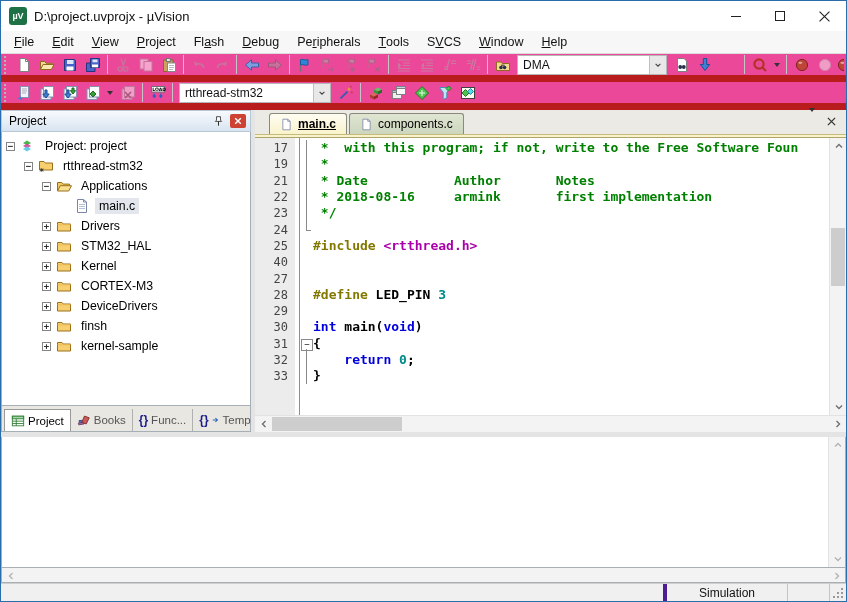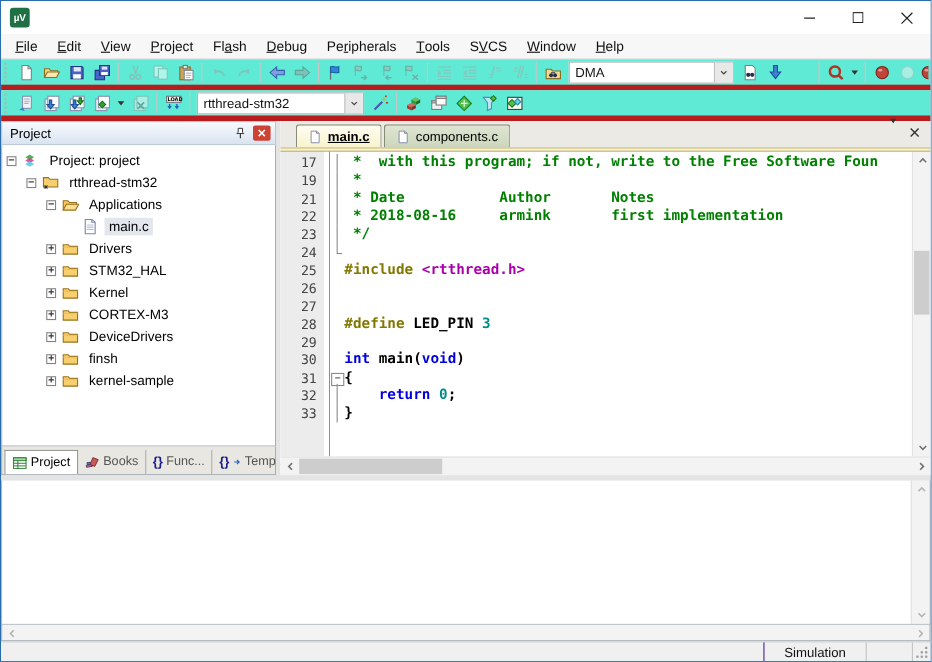--- a/index.html
+++ b/index.html
@@ -12,21 +12,21 @@
             display:flex;align-items:center;justify-content:center;margin-right:7px;flex:none;}
   .title-text{font-size:13px;color:#111;}
   .wincontrols{margin-left:auto;display:flex;height:100%;}
   .winbtn{width:44px;height:100%;display:flex;align-items:center;justify-content:center;}
   
   .menubar{height:23px;background:#f7f7f7;border-bottom:1px solid #dcdcdc;display:flex;align-items:stretch;
            padding-left:4px;flex:none;}
   .menu-item{padding:0 9px;font-size:12.5px;display:flex;align-items:center;color:#111;}
   .menu-item u{text-decoration:underline;}
   
-  .toolbar{height:28px;background:#5eead4;border-bottom:5px solid #b91c1c;display:flex;align-items:center;
+  .toolbar{height:28px;background:#ec4899;border-bottom:7px solid #b91c1c;display:flex;align-items:center;
            padding:0 2px 0 1px;flex:none;}
   .tb-grip{width:5px;height:18px;border-left:2px dotted #b4b4b4;margin:0 3px 0 2px;flex:none;}
   .tb-group{display:flex;align-items:center;flex:none;}
   .tb-sep{width:1px;height:19px;background:#c6c6c6;margin:0 3px;flex:none;}
   .tb-sep.push{margin-left:auto;}
   .tb-btn{width:23px;height:22px;display:flex;align-items:center;justify-content:center;border-radius:2px;flex:none;}
   .tb-btn.dis{filter:grayscale(1) opacity(.5);}
   .tb-btn.partial{width:8px;overflow:hidden;justify-content:flex-start;}
   .tb-btn svg{flex:none;}
   .ic{width:16px;height:16px;}
@@ -92,33 +92,34 @@
   .sb-thumb-h{position:absolute;top:1px;bottom:1px;background:#cdcdcd;}
   
   .hsplit{height:5px;background:#e4e4e4;flex:none;}
   .build-output{height:146px;display:flex;flex-direction:column;flex:none;}
   .bo-body{flex:1;display:flex;border:1px solid #a6aeb6;border-top:none;min-height:0;}
   .bo-content{flex:1;background:#fff;font:12px "DejaVu Sans Mono",monospace;padding:2px 4px;}
   
   .statusbar{height:18px;background:#f0f0f0;border-top:1px solid #cfcfcf;display:flex;align-items:stretch;
              font-size:12px;color:#111;flex:none;margin-top:auto;}
   .sb-cell-spacer{flex:1;}
-  .sb-cell{display:flex;align-items:center;padding:0 18px;border-left:1px solid #4c1d95;border-right:1px solid #c4c4c4;margin-left:28px;}
+  .sb-cell{display:flex;align-items:center;padding:0 32px;border-left:4px solid #4c1d95;border-right:1px solid #c4c4c4;margin-left:28px;}
   .sb-cell2{width:42px;border-right:1px solid #c4c4c4;}
   .grip{width:16px;position:relative;}
   .grip::before{content:"";position:absolute;right:3px;bottom:3px;width:2px;height:2px;background:#9a9a9a;
       box-shadow:-4px 0 #9a9a9a,-8px 0 #9a9a9a,0 -4px #9a9a9a,-4px -4px #9a9a9a,0 -8px #9a9a9a;}
 </style>
 </head>
 <body>
 
 <div class="window">
 
   <div class="titlebar">
     <span class="app-icon">µV</span>
+    <span class="title-text">D:\project.uvprojx - µVision</span>
     <span class="wincontrols">
       <span class="winbtn">
           <svg width="10" height="10" viewBox="0 0 10 10">
             <path d="M0 5.5h10" stroke="#222" fill="none"></path>
           </svg>
         </span>
       <span class="winbtn">
           <svg width="10" height="10" viewBox="0 0 10 10">
             <rect x="0.5" y="0.5" width="9" height="9" fill="none" stroke="#222"></rect>
           </svg>
@@ -694,21 +695,21 @@
               <span class="ln">24</span>
               <span class="fold end"></span>
               <span class="code-text"></span>
             </div>
             <div class="code-line">
               <span class="ln">25</span>
               <span class="fold"></span>
               <span class="code-text"><span class="tok-pp">#include </span><span class="tok-hdr">&lt;rtthread.h&gt;</span></span>
             </div>
             <div class="code-line">
-              <span class="ln">26</span>
+              <span class="ln">40</span>
               <span class="fold"></span>
             </div>
             <div class="code-line">
               <span class="ln">27</span>
               <span class="fold"></span>
               <span class="code-text"></span>
             </div>
             <div class="code-line">
               <span class="ln">28</span>
               <span class="fold"></span>

